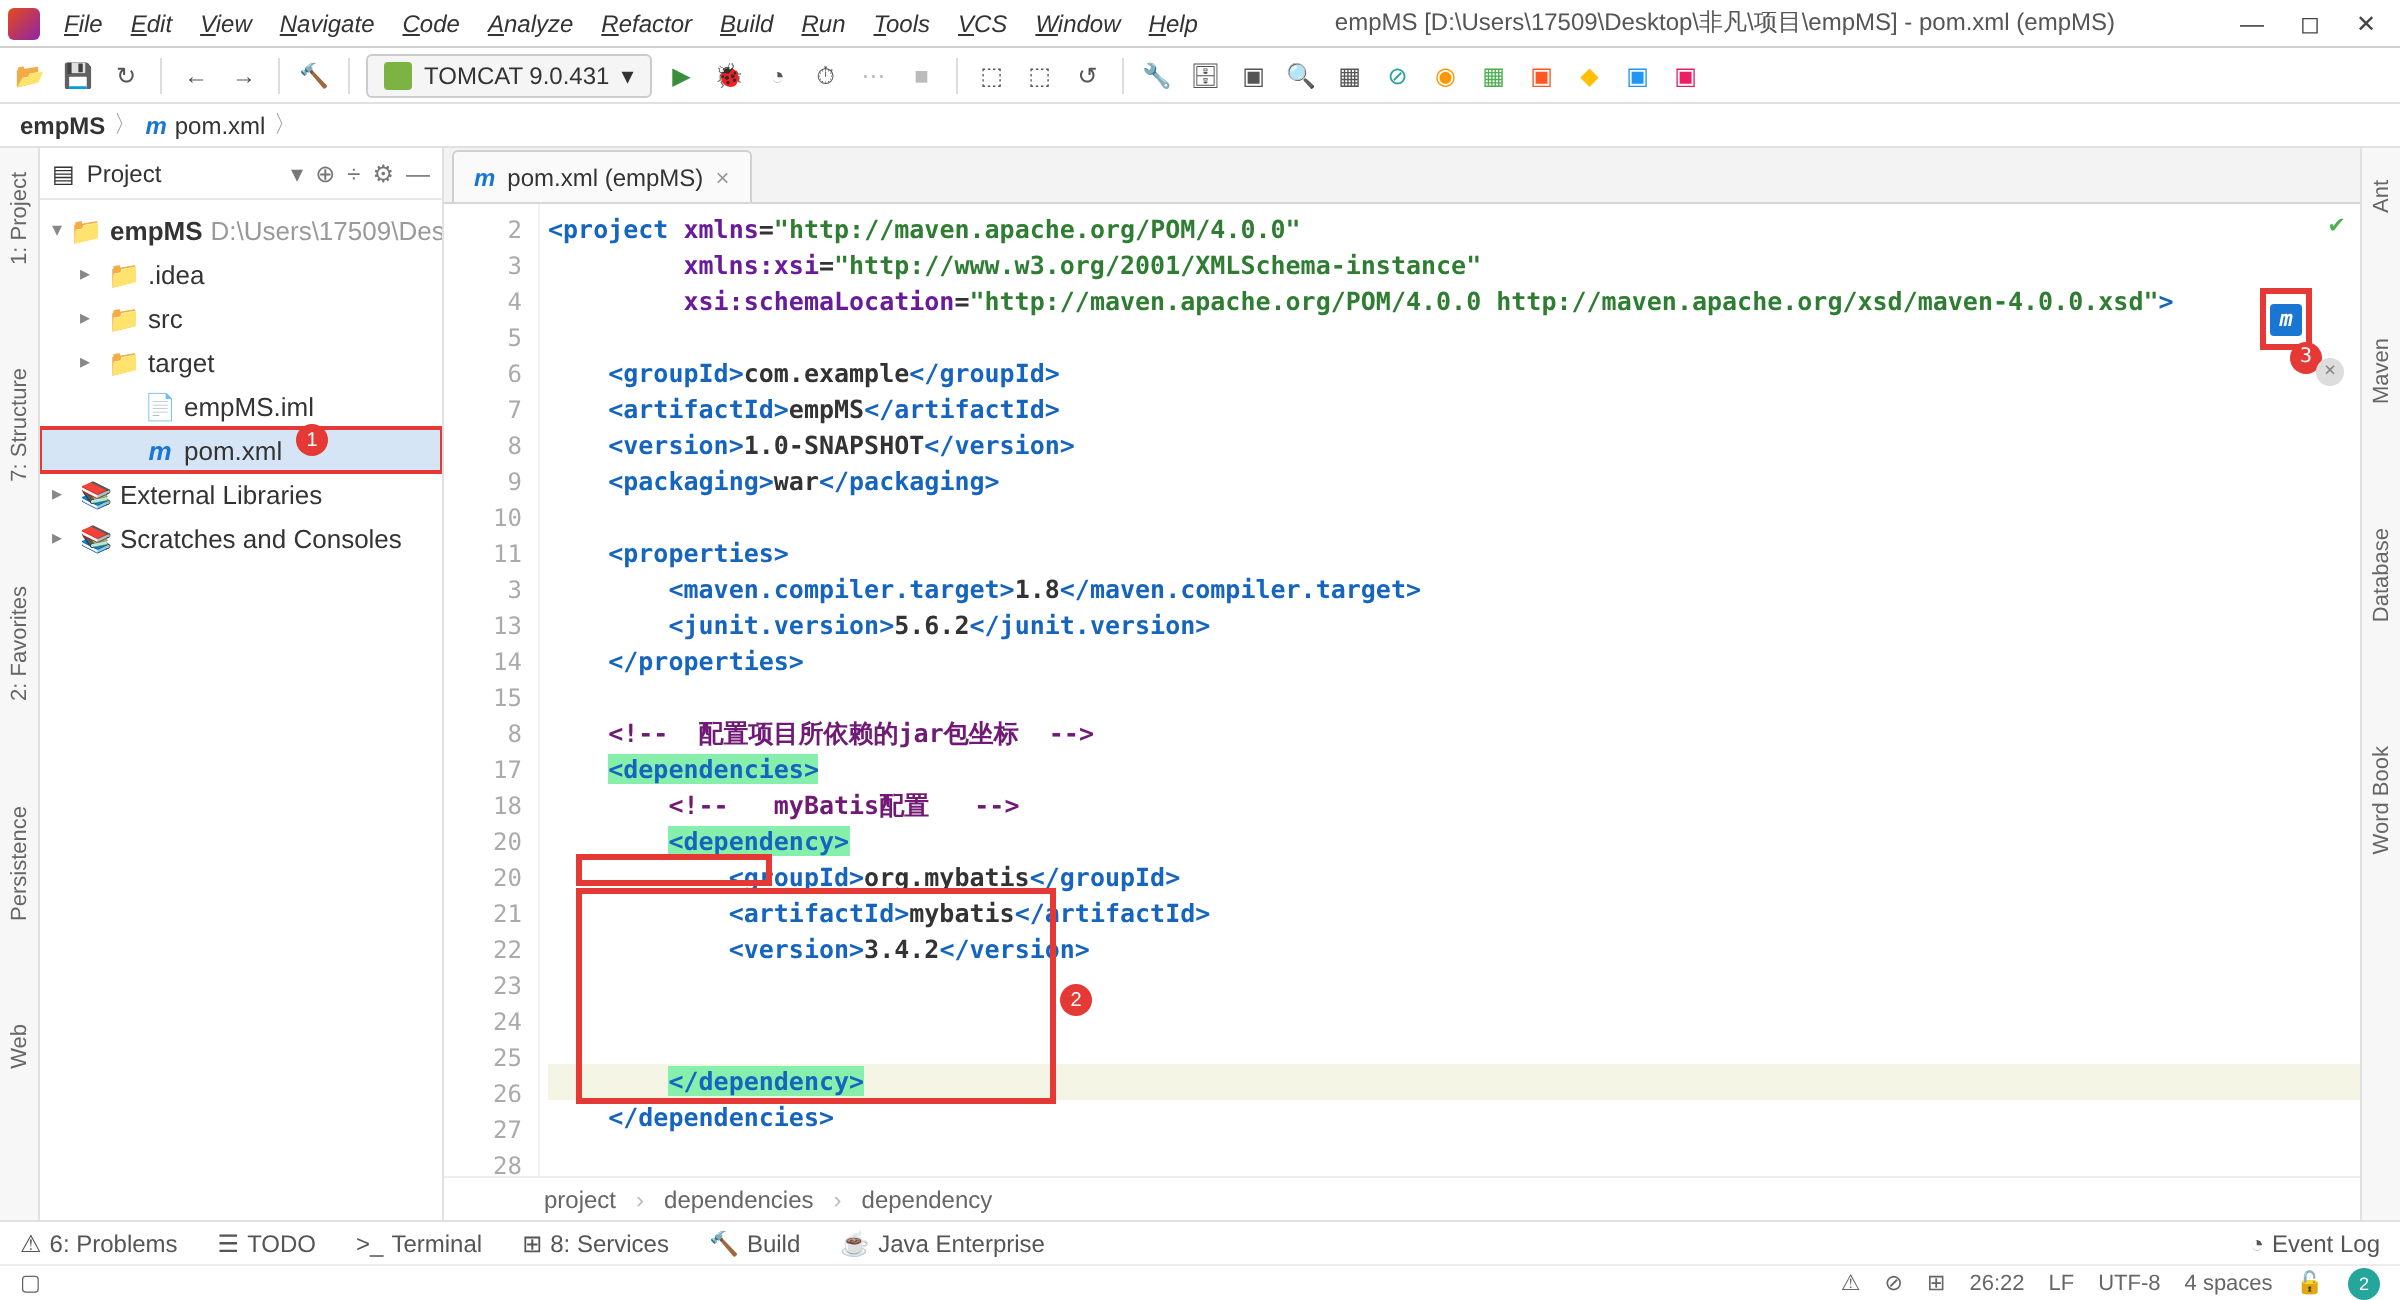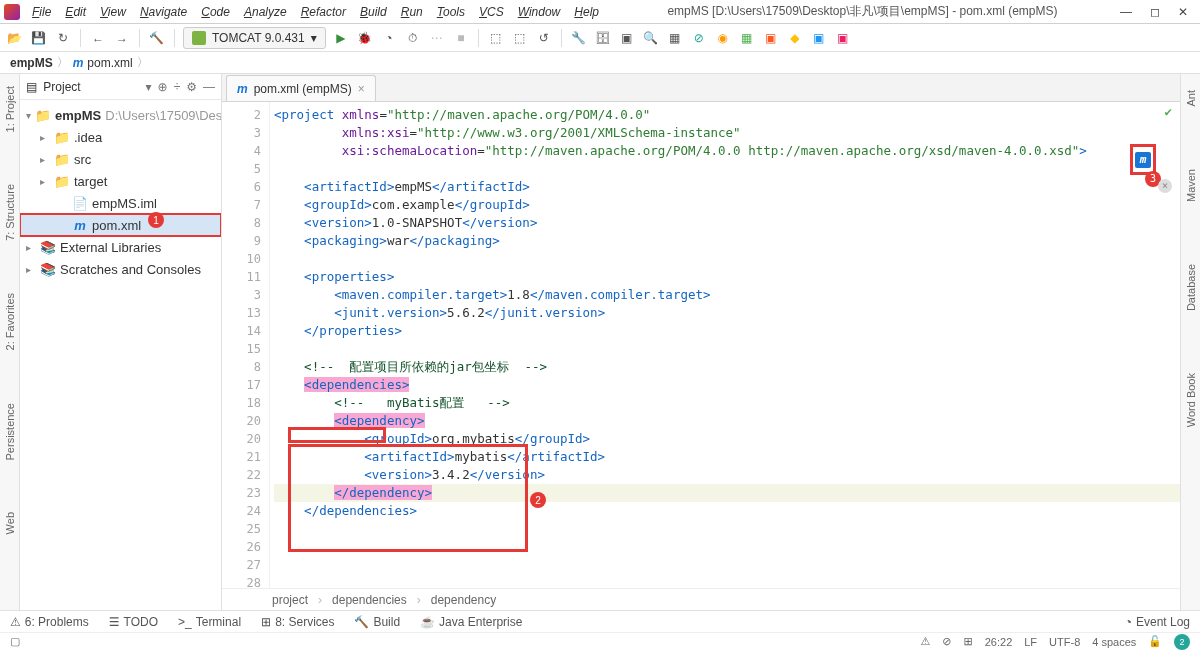--- a/index.html
+++ b/index.html
@@ -45,27 +45,27 @@
   
   .editor-area { flex: 1; display: flex; flex-direction: column; position: relative; }
   .tabs { height: 28px; display: flex; align-items: flex-end; background: #f3f3f3; border-bottom: 1px solid #d6d6d6; padding-left: 4px; }
   .tab { height: 26px; background: #fafafa; border: 1px solid #d0d0d0; border-bottom: none; padding: 0 10px; display: flex; align-items: center; gap: 6px; border-radius: 3px 3px 0 0; }
   .tab .ticon { color: #1976d2; font-weight: bold; font-style: italic; }
   .tab .close { color: #999; }
   .editor-body { flex: 1; display: flex; overflow: hidden; }
   .gutter { width: 48px; background: #fff; border-right: 1px solid #f0f0f0; text-align: right; padding: 4px 8px 4px 0; color: #aaa; font-family: Consolas, monospace; font-size: 12px; }
   .gutter div { height: 18px; line-height: 18px; }
   .code { flex: 1; padding: 4px 0 4px 4px; font-family: Consolas, monospace; font-size: 12.5px; position: relative; overflow: hidden; }
-  .code-line { height: 18px; line-height: 18px; white-space: pre; }
-  .code-line.cur { background: #f5f5e5; }
+  .code-line { height: 18px; line-height: 18px; white-space: pre; font-weight: bold; }
+  .code-line.cur { background: #f5f5e5; margin-top: 48px; }
   .t-tag { color: #1565c0; }
   .t-attr { color: #6a1b9a; }
   .t-str { color: #2e7d32; }
-  .t-comment { color: #14532d; }
-  .hl-tag { background: #f9a8d4; }
+  .t-comment { color: #701a75; }
+  .hl-tag { background: #86efac; }
   
   .redbox { position: absolute; border: 3px solid #e53935; pointer-events: none; }
   .redcircle { position: absolute; width: 16px; height: 16px; border-radius: 50%; background: #e53935; color: #fff; font-size: 10px; display: flex; align-items: center; justify-content: center; pointer-events: none; }
   
   .struct-bar { height: 22px; display: flex; align-items: center; padding: 0 50px; gap: 10px; color: #666; border-top: 1px solid #eee; }
   .struct-bar .ssep { color: #bbb; }
   
   .rightgutter { width: 20px; background: #f7f7f7; border-left: 1px solid #e0e0e0; display: flex; flex-direction: column; align-items: center; padding-top: 10px; gap: 50px; }
   .checkmark { color: #4caf50; }
   
@@ -239,22 +239,22 @@
         <span class="checkmark" style="position:absolute;right:8px;top:2px">✔</span>
         <div class="float-maven">
           <div class="micon-box"><span class="micon">m</span></div>
           <span class="redcircle" style="position:relative;left:10px;top:-6px">3</span>
           <span class="micon-close" style="position:relative;top:-18px;left:22px">×</span>
         </div>
       <div class="code-line"><span class="t-tag">&lt;project</span> <span class="t-attr">xmlns</span>=<span class="t-str">"http://maven.apache.org/POM/4.0.0"</span></div>
           <div class="code-line">         <span class="t-attr">xmlns:xsi</span>=<span class="t-str">"http://www.w3.org/2001/XMLSchema-instance"</span></div>
           <div class="code-line">         <span class="t-attr">xsi:schemaLocation</span>=<span class="t-str">"http://maven.apache.org/POM/4.0.0 http://maven.apache.org/xsd/maven-4.0.0.xsd"</span><span class="t-tag">&gt;</span></div>
           <div class="code-line"></div>
+          <div class="code-line">    <span class="t-tag">&lt;groupId&gt;</span>com.example<span class="t-tag">&lt;/groupId&gt;</span></div>
           <div class="code-line">    <span class="t-tag">&lt;artifactId&gt;</span>empMS<span class="t-tag">&lt;/artifactId&gt;</span></div>
-          <div class="code-line">    <span class="t-tag">&lt;groupId&gt;</span>com.example<span class="t-tag">&lt;/groupId&gt;</span></div>
           <div class="code-line">    <span class="t-tag">&lt;version&gt;</span>1.0-SNAPSHOT<span class="t-tag">&lt;/version&gt;</span></div>
           <div class="code-line">    <span class="t-tag">&lt;packaging&gt;</span>war<span class="t-tag">&lt;/packaging&gt;</span></div>
           <div class="code-line"></div>
           <div class="code-line">    <span class="t-tag">&lt;properties&gt;</span></div>
           <div class="code-line">        <span class="t-tag">&lt;maven.compiler.target&gt;</span>1.8<span class="t-tag">&lt;/maven.compiler.target&gt;</span></div>
           <div class="code-line">        <span class="t-tag">&lt;junit.version&gt;</span>5.6.2<span class="t-tag">&lt;/junit.version&gt;</span></div>
           <div class="code-line">    <span class="t-tag">&lt;/properties&gt;</span></div>
           <div class="code-line"></div>
           <div class="code-line">    <span class="t-comment">&lt;!--  配置项目所依赖的jar包坐标  --&gt;</span></div>
           <div class="code-line">    <span class="t-tag hl-tag">&lt;dependencies&gt;</span></div>

